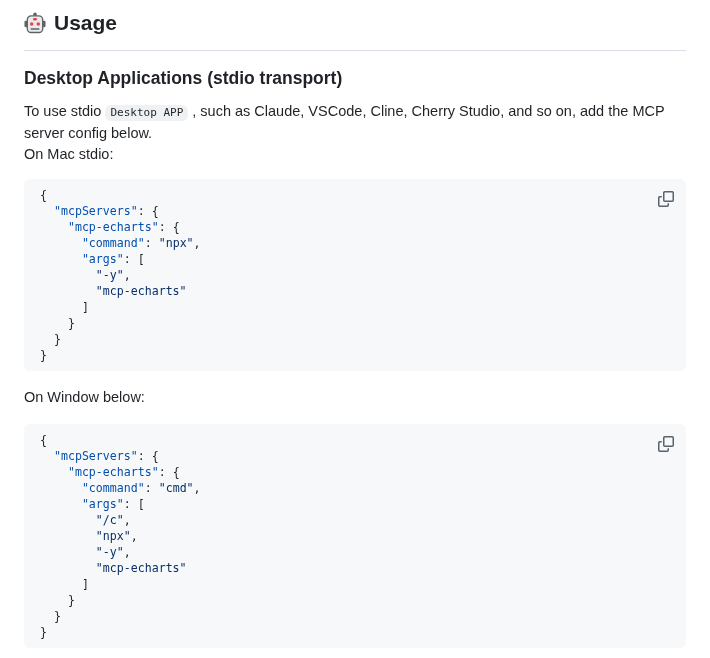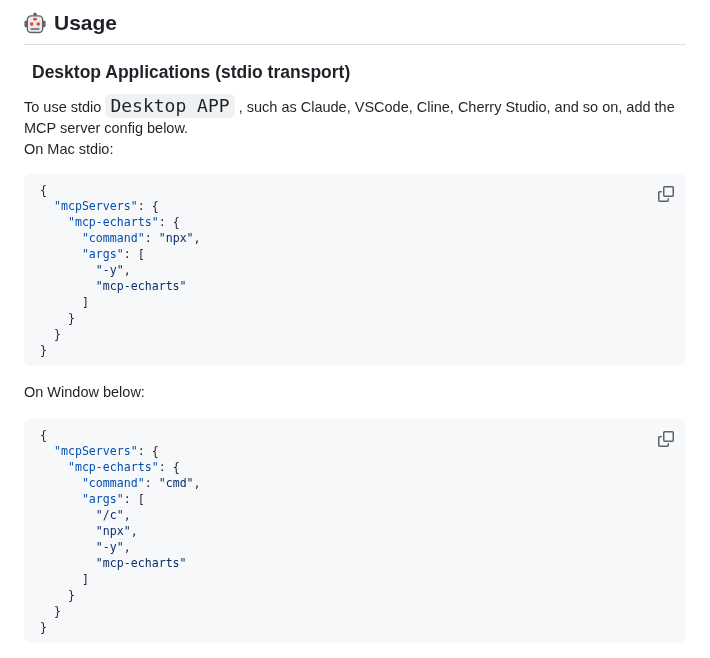--- a/index.html
+++ b/index.html
@@ -21,39 +21,39 @@
     background: #ffffff;
     font-family: "Liberation Sans", sans-serif;
     color: var(--text);
     overflow: hidden;
   }
   h2.usage {
     display: flex;
     align-items: center;
     gap: 8px;
     margin: 0;
-    padding-bottom: 8px;
+    padding-bottom: 14px;
     border-bottom: 1px solid var(--border);
     font-size: 21px;
     line-height: 26px;
     font-weight: 700;
   }
   .robot-icon { width: 22px; height: 22px; flex: 0 0 auto; }
   h3.section-heading {
-    margin: 16px 0 12px 8px;
+    margin: 16px 0 12px 0;
     font-size: 17.5px;
     line-height: 22px;
     font-weight: 700;
   }
   p { margin: 0 0 14px 0; font-size: 14.5px; line-height: 21px; }
   p.tight { margin-bottom: 16px; }
   .pline { display: block; }
   code.inline {
     font-family: "DejaVu Sans Mono", monospace;
-    font-size: 18px;
+    font-size: 11px;
     background: var(--inline-code-bg);
     padding: 1px 5px 2px 5px;
     border-radius: 6px;
     white-space: pre;
   }
   .highlight {
     position: relative;
     background: var(--code-bg);
     border-radius: 6px;
     margin: 0 0 16px 0;

